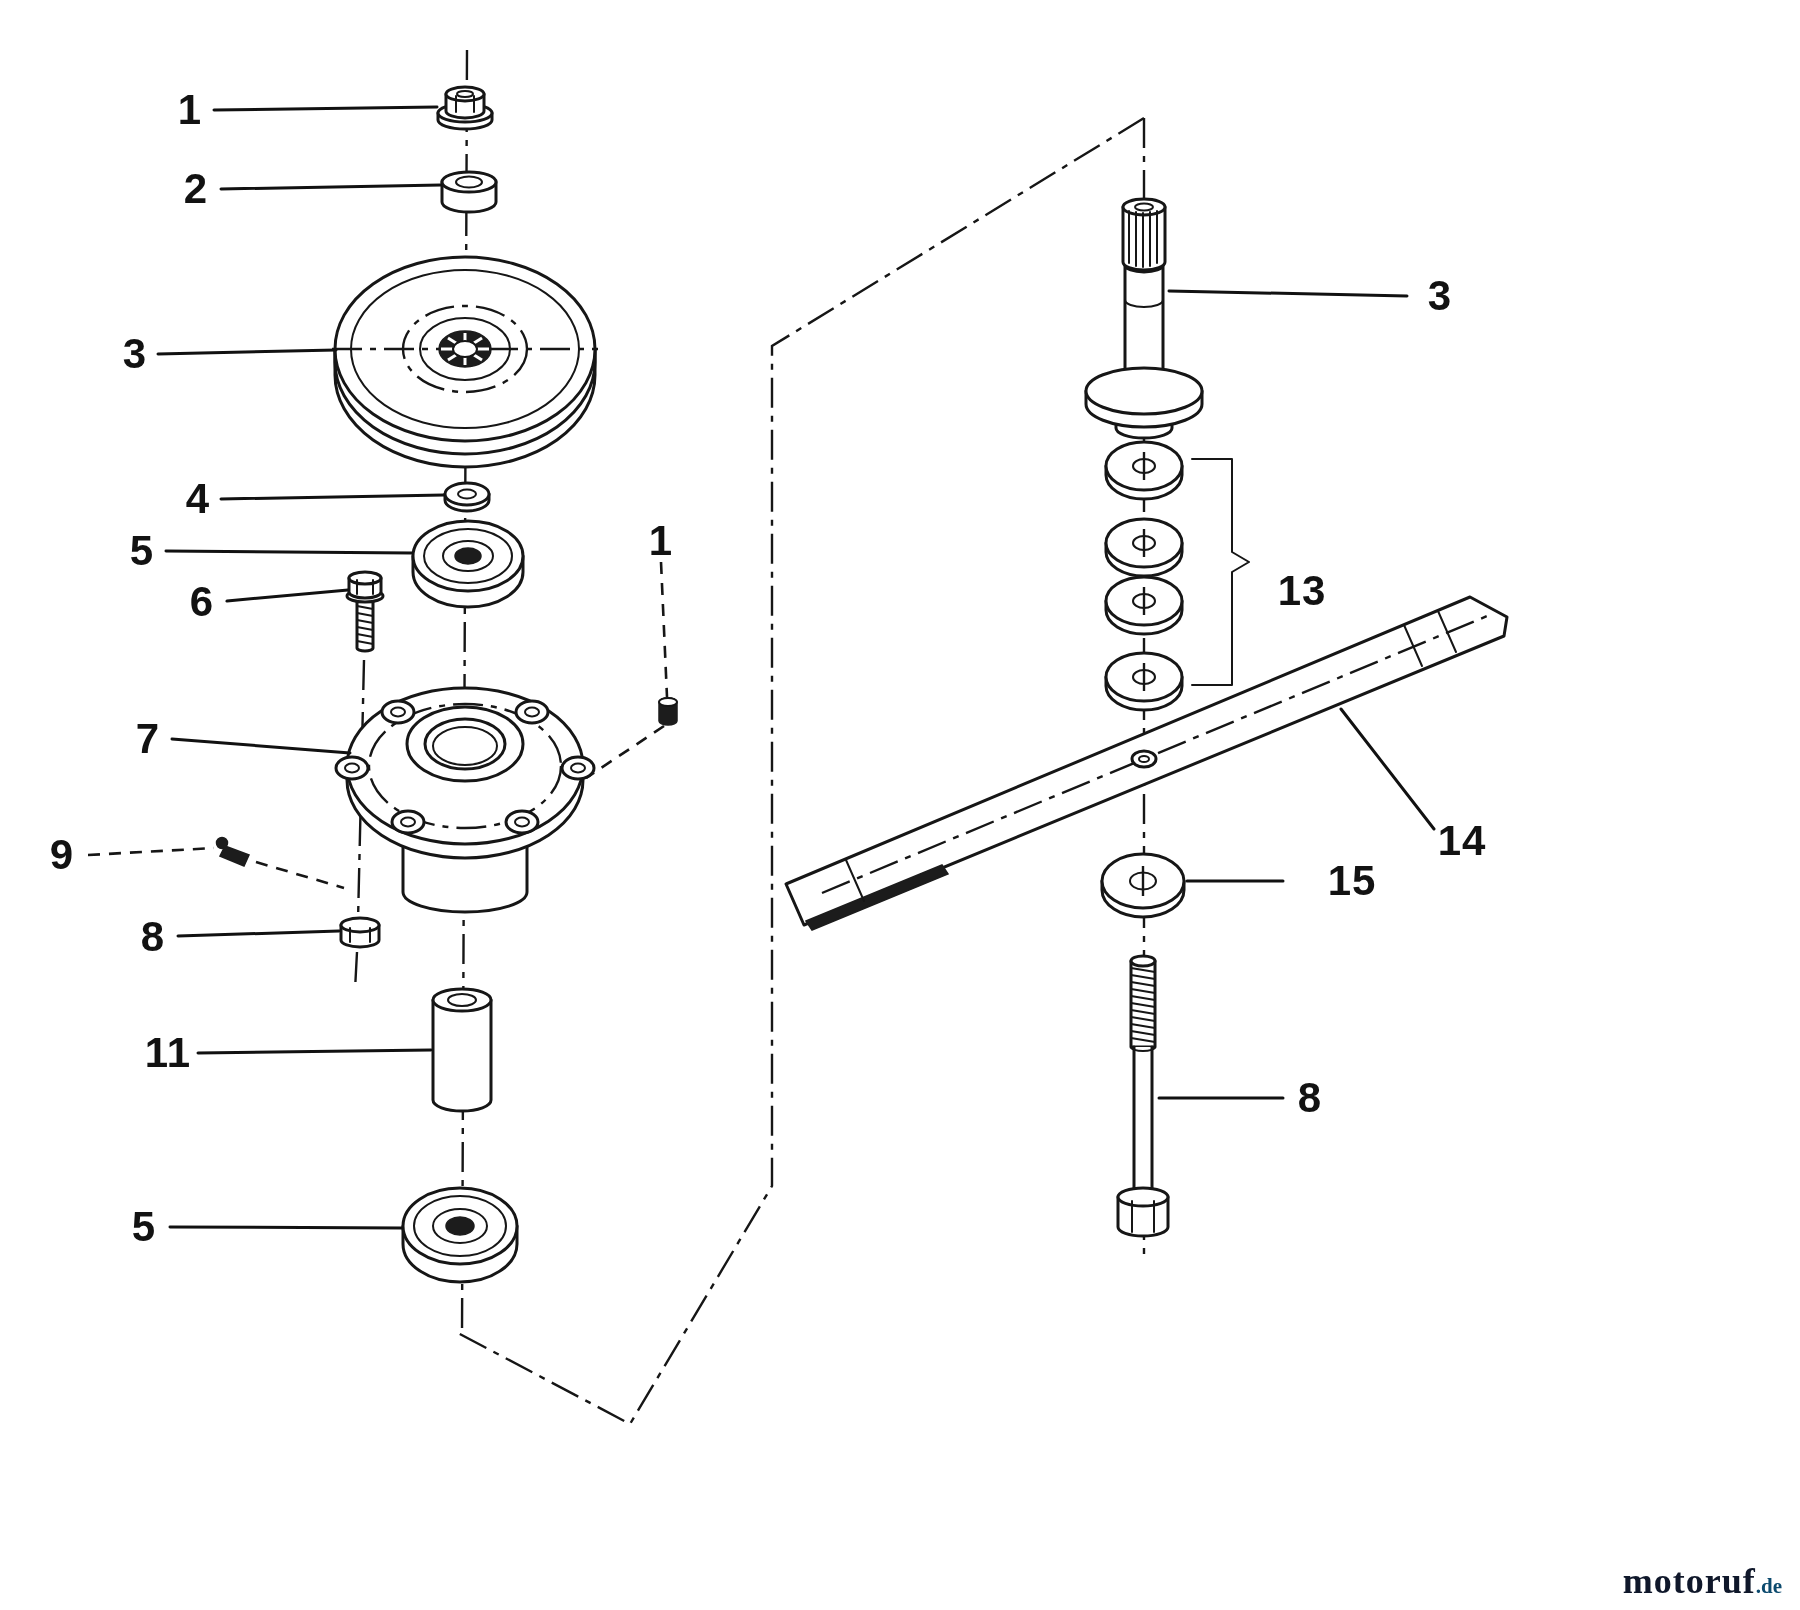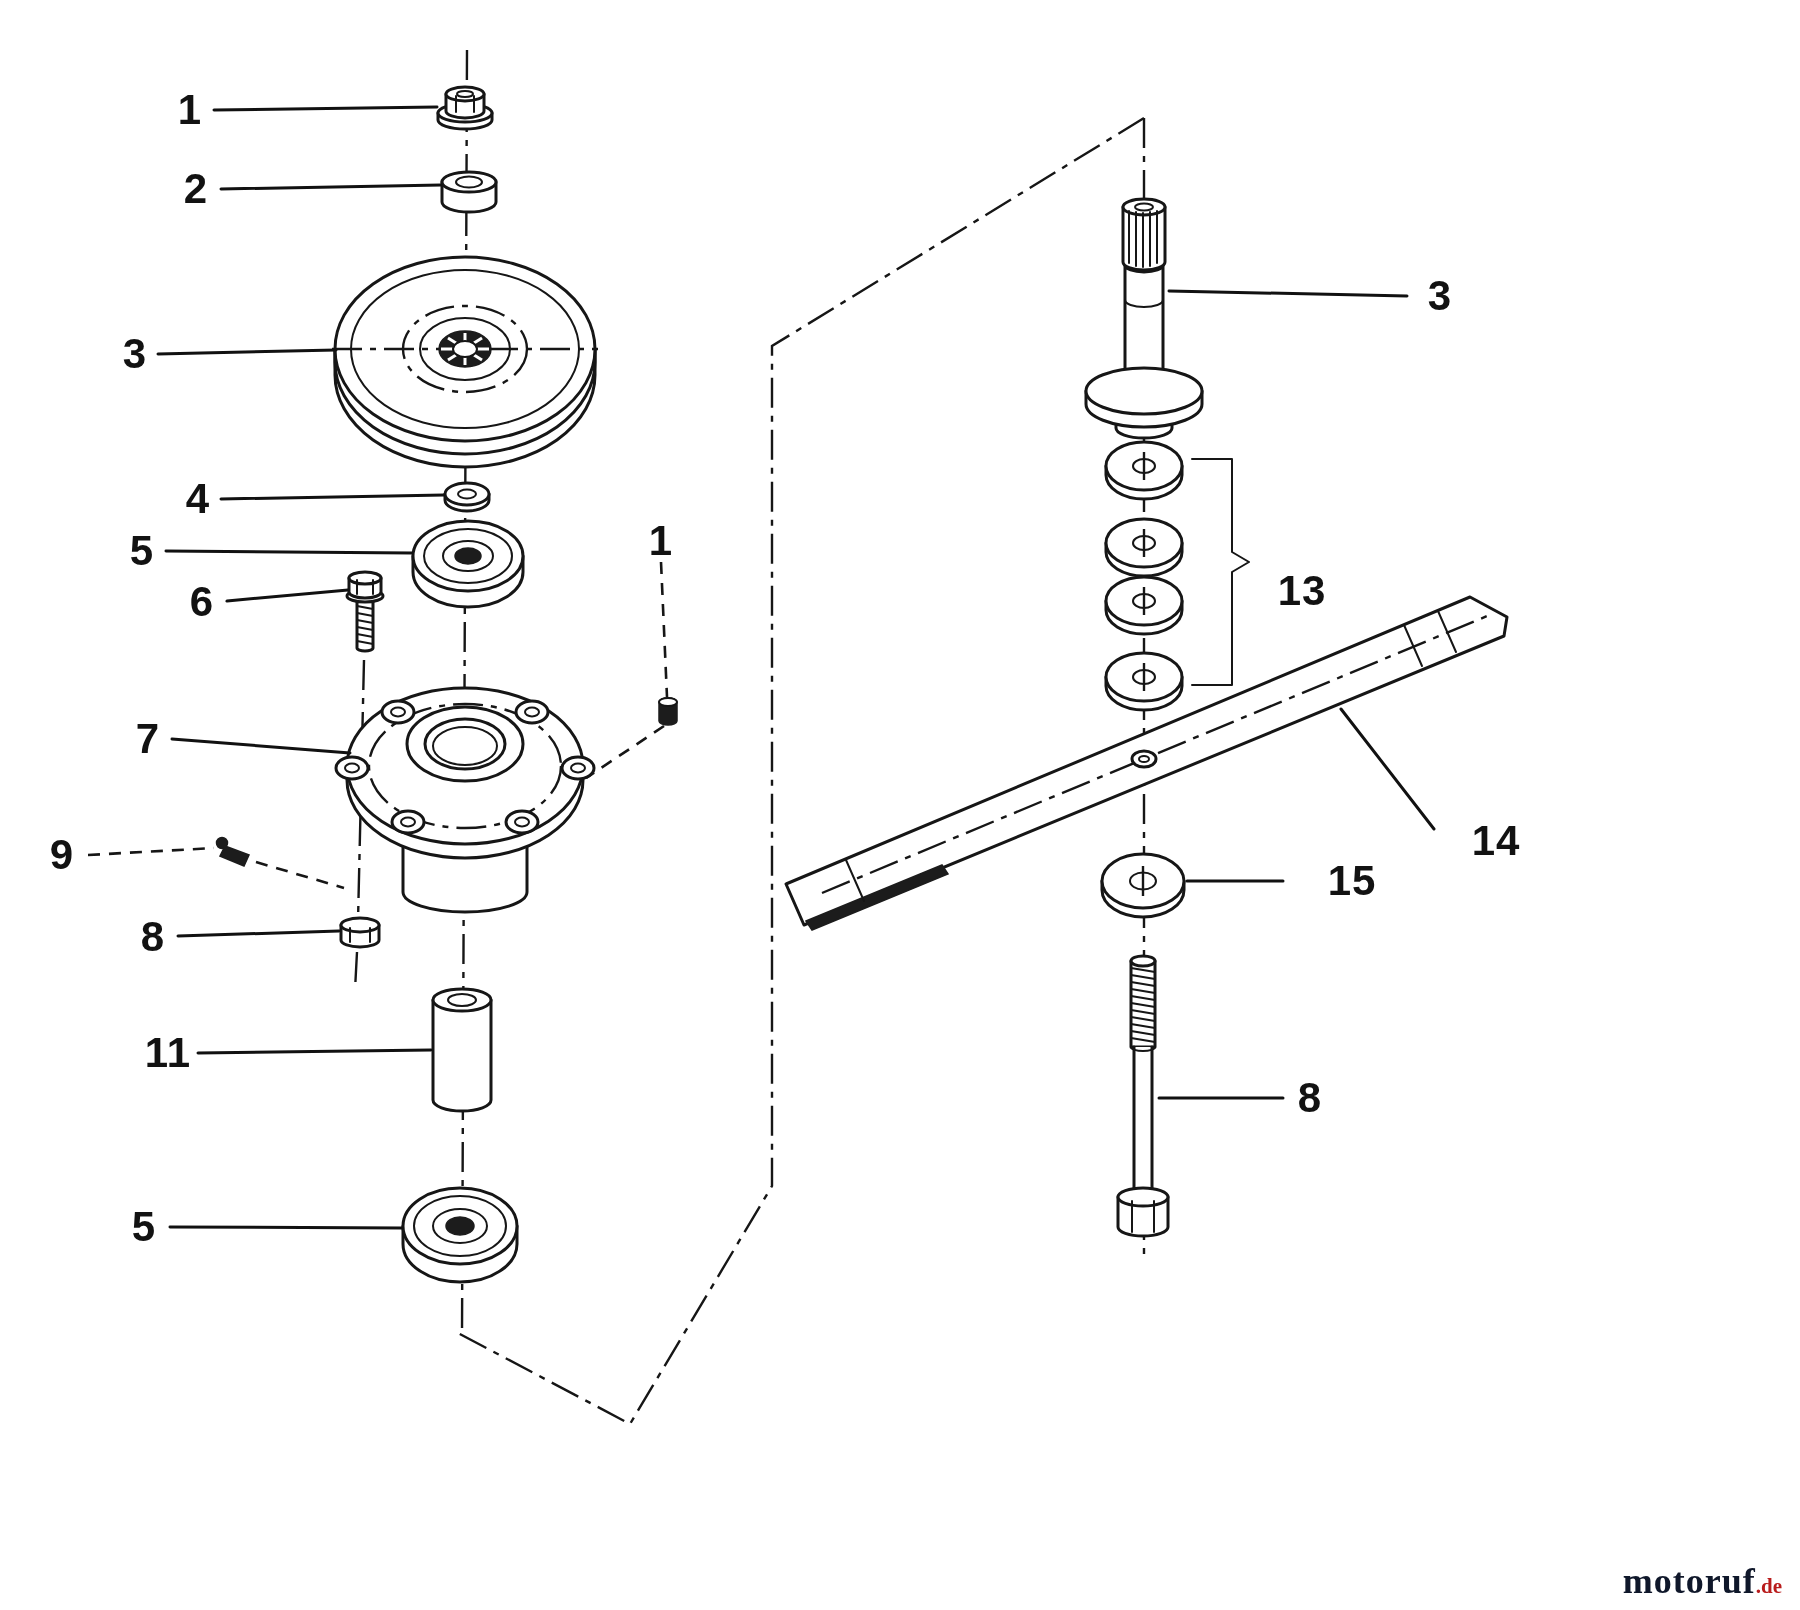--- a/index.html
+++ b/index.html
@@ -4,21 +4,21 @@
 <style>
   html,body{margin:0;padding:0;background:#ffffff;}
   .stage{position:relative;width:1800px;height:1610px;background:#fff;overflow:hidden;
          font-family:"Liberation Sans",sans-serif;}
   .stage svg{position:absolute;left:0;top:0;}
   .co{position:absolute;transform:translate(-50%,-50%);font-weight:bold;font-size:42px;
       color:#121212;letter-spacing:1px;user-select:none;}
   .watermark{position:absolute;right:18px;bottom:8px;font-family:"Liberation Serif",serif;
              white-space:nowrap;}
   .wm-brand{color:#0f172a;font-size:36px;font-weight:bold;letter-spacing:1px;}
-  .wm-suffix{color:#b91c1c;font-size:21px;font-weight:bold;}
+  .wm-suffix{color:#0c4a6e;font-size:21px;font-weight:bold;}
 
   
   .ln{stroke:#161616;fill:none;stroke-width:3;stroke-linecap:round;stroke-linejoin:round;}
   .thin{stroke-width:2;}
   .fw{fill:#ffffff;}
   .fd{fill:#1c1c1c;stroke:#1c1c1c;stroke-width:1.5;}
   .cl{stroke:#161616;fill:none;stroke-width:2.4;stroke-dasharray:30 8 6 8;stroke-linecap:butt;}
   .dl{stroke:#161616;fill:none;stroke-width:2.6;stroke-dasharray:12 9;stroke-linecap:butt;}
   .ldr{stroke:#111;fill:none;stroke-width:3;stroke-linecap:round;}
   .wspoke{stroke:#ffffff;stroke-width:3;fill:none;}
@@ -268,21 +268,21 @@
   <span class="co" style="left:142px;top:551px">5</span>
   <span class="co" style="left:202px;top:602px">6</span>
   <span class="co" style="left:148px;top:739px">7</span>
   <span class="co" style="left:153px;top:937px">8</span>
   <span class="co" style="left:62px;top:855px">9</span>
   <span class="co" style="left:661px;top:541px">1</span>
   <span class="co" style="left:168px;top:1053px">11</span>
   <span class="co" style="left:144px;top:1227px">5</span>
   <span class="co" style="left:1440px;top:296px">3</span>
   <span class="co" style="left:1302px;top:591px">13</span>
-  <span class="co" style="left:1496px;top:841px">14</span>
+  <span class="co" style="left:1462px;top:841px">14</span>
   <span class="co" style="left:1352px;top:881px">15</span>
   <span class="co" style="left:1310px;top:1098px">8</span>
 </div>
 
 <div class="watermark">
   <span class="wm-brand">motoruf</span><span class="wm-suffix">.de</span>
 </div>
 
 </div>
 

